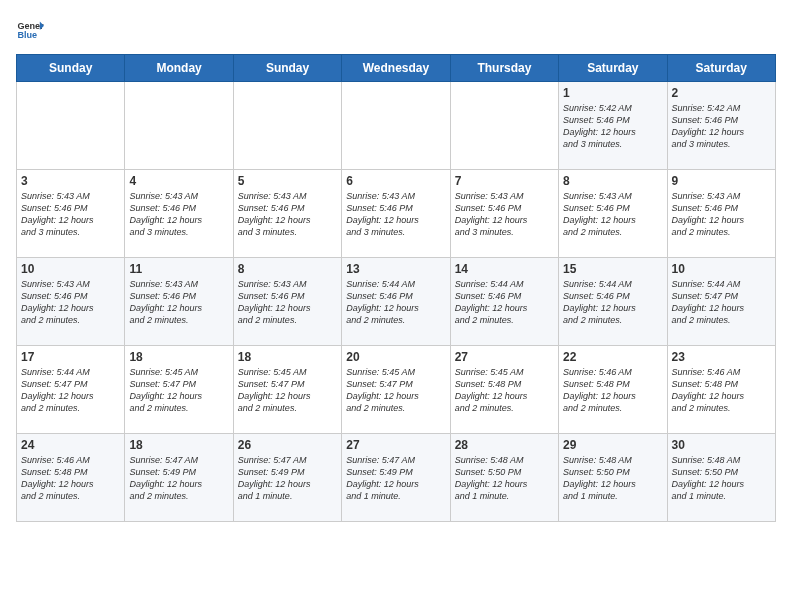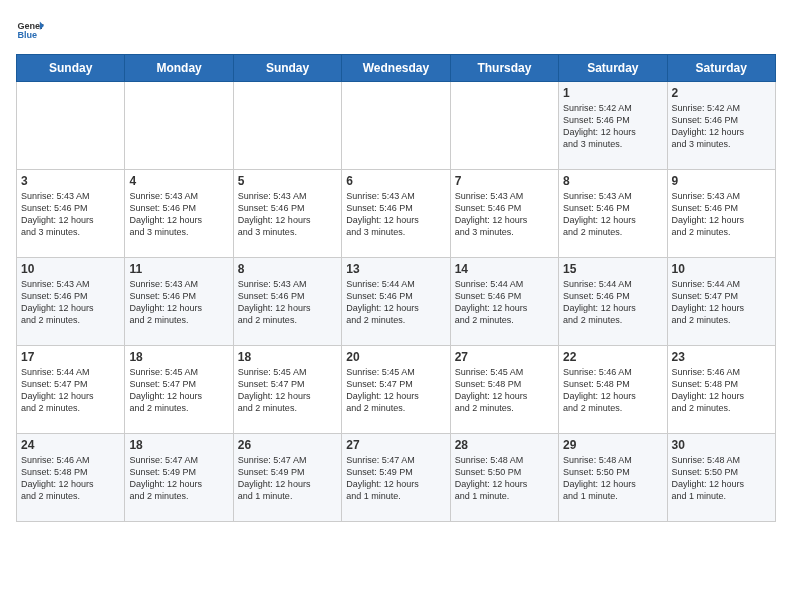--- a/index.html
+++ b/index.html
@@ -66,20 +66,21 @@
     .day-num {
       font-size: 12px;
       font-weight: bold;
       display: block;
       margin-bottom: 2px;
     }
     .day-info {
       font-size: 9px;
       line-height: 1.35;
       color: #333;
+      font-style: italic;
     }
     .empty-cell {
       background: #fff !important;
     }
   </style>
 </head>
 <body>
 
 <div class="header">
   <div class="logo">

